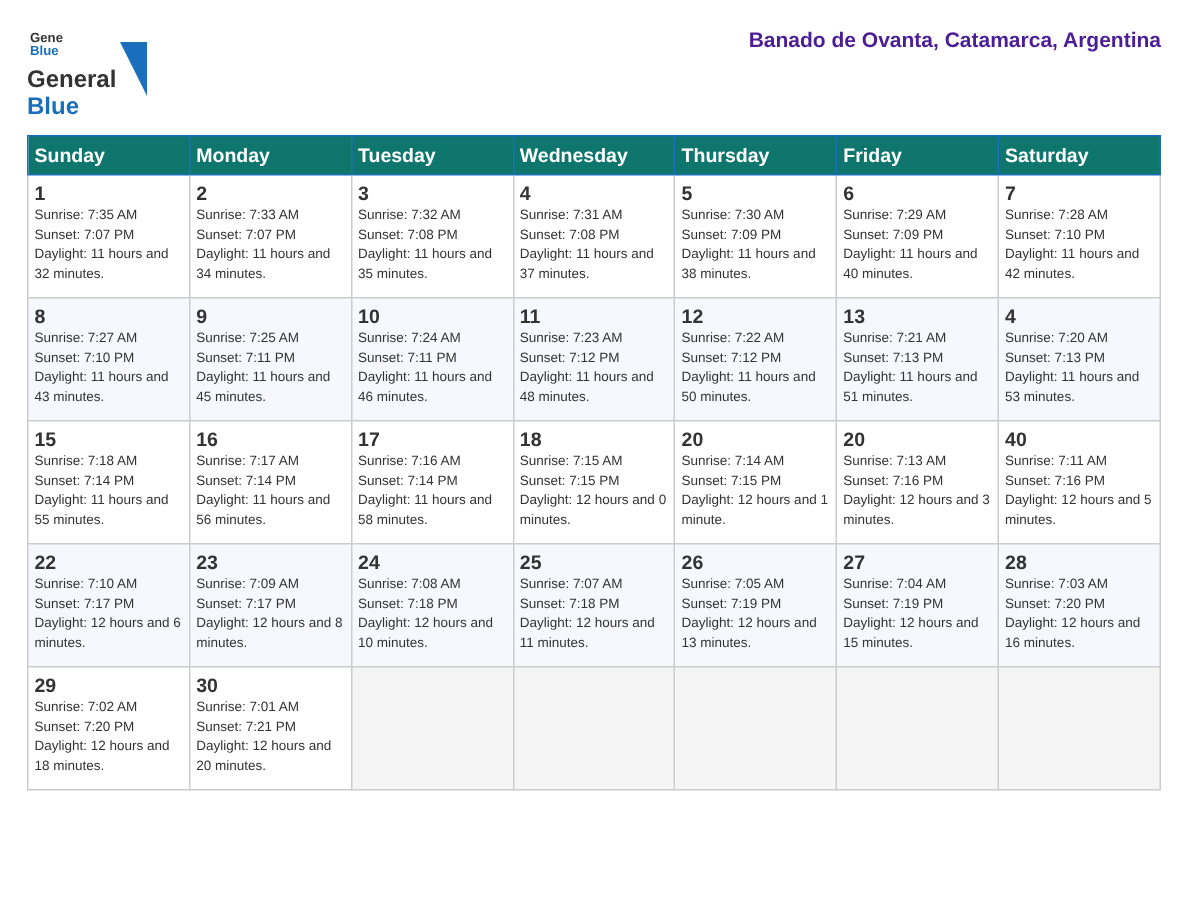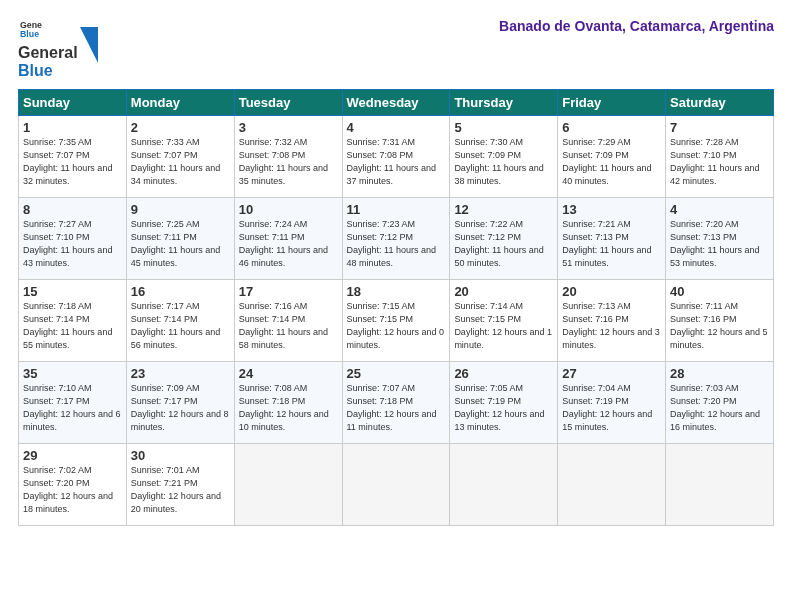--- a/index.html
+++ b/index.html
@@ -147,21 +147,21 @@
         <tr>
           <td><span class="day-num">15</span><span class="day-info">Sunrise: 7:18 AM<br>Sunset: 7:14 PM<br>Daylight: 11 hours and 55 minutes.</span></td>
           <td><span class="day-num">16</span><span class="day-info">Sunrise: 7:17 AM<br>Sunset: 7:14 PM<br>Daylight: 11 hours and 56 minutes.</span></td>
           <td><span class="day-num">17</span><span class="day-info">Sunrise: 7:16 AM<br>Sunset: 7:14 PM<br>Daylight: 11 hours and 58 minutes.</span></td>
           <td><span class="day-num">18</span><span class="day-info">Sunrise: 7:15 AM<br>Sunset: 7:15 PM<br>Daylight: 12 hours and 0 minutes.</span></td>
           <td><span class="day-num">20</span><span class="day-info">Sunrise: 7:14 AM<br>Sunset: 7:15 PM<br>Daylight: 12 hours and 1 minute.</span></td>
           <td><span class="day-num">20</span><span class="day-info">Sunrise: 7:13 AM<br>Sunset: 7:16 PM<br>Daylight: 12 hours and 3 minutes.</span></td>
           <td><span class="day-num">40</span><span class="day-info">Sunrise: 7:11 AM<br>Sunset: 7:16 PM<br>Daylight: 12 hours and 5 minutes.</span></td>
         </tr>
         <tr>
-          <td><span class="day-num">35</span><span class="day-info">Sunrise: 7:10 AM<br>Sunset: 7:17 PM<br>Daylight: 12 hours and 6 minutes.</span></td>
+          <td><span class="day-num">22</span><span class="day-info">Sunrise: 7:10 AM<br>Sunset: 7:17 PM<br>Daylight: 12 hours and 6 minutes.</span></td>
           <td><span class="day-num">23</span><span class="day-info">Sunrise: 7:09 AM<br>Sunset: 7:17 PM<br>Daylight: 12 hours and 8 minutes.</span></td>
           <td><span class="day-num">24</span><span class="day-info">Sunrise: 7:08 AM<br>Sunset: 7:18 PM<br>Daylight: 12 hours and 10 minutes.</span></td>
           <td><span class="day-num">25</span><span class="day-info">Sunrise: 7:07 AM<br>Sunset: 7:18 PM<br>Daylight: 12 hours and 11 minutes.</span></td>
           <td><span class="day-num">26</span><span class="day-info">Sunrise: 7:05 AM<br>Sunset: 7:19 PM<br>Daylight: 12 hours and 13 minutes.</span></td>
           <td><span class="day-num">27</span><span class="day-info">Sunrise: 7:04 AM<br>Sunset: 7:19 PM<br>Daylight: 12 hours and 15 minutes.</span></td>
           <td><span class="day-num">28</span><span class="day-info">Sunrise: 7:03 AM<br>Sunset: 7:20 PM<br>Daylight: 12 hours and 16 minutes.</span></td>
         </tr>
         <tr>
           <td><span class="day-num">29</span><span class="day-info">Sunrise: 7:02 AM<br>Sunset: 7:20 PM<br>Daylight: 12 hours and 18 minutes.</span></td>
           <td><span class="day-num">30</span><span class="day-info">Sunrise: 7:01 AM<br>Sunset: 7:21 PM<br>Daylight: 12 hours and 20 minutes.</span></td>

